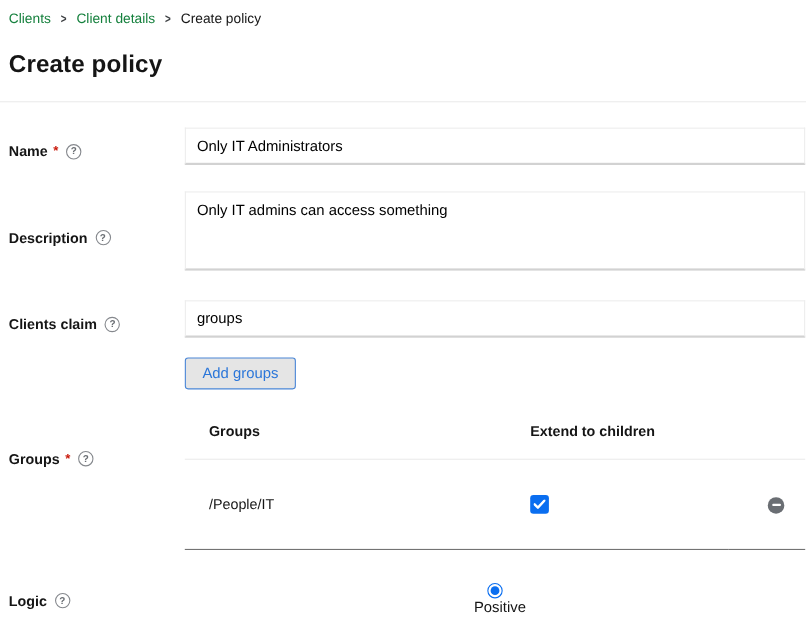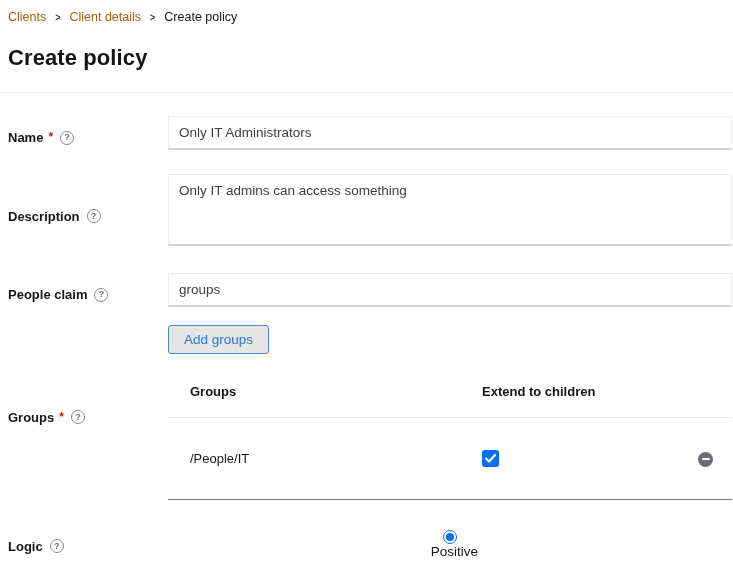--- a/index.html
+++ b/index.html
@@ -7,21 +7,21 @@
   body {
     width:733px; height:574px; overflow:hidden;
     background:#ffffff; color:#151515;
     font-family:"Liberation Sans", sans-serif;
     font-size:13.5px;
   }
   .content { padding:10px 0 0 8px; }
 
   
   .breadcrumb { display:flex; align-items:center; gap:9px; font-size:12.5px; }
-  .crumb-link { color:#a16207; text-decoration:none; cursor:pointer; }
+  .crumb-link { color:#15803d; text-decoration:none; cursor:pointer; }
   .crumb-sep { color:#3c3f42; font-size:9px; font-weight:700; transform:scaleY(1.3); }
   .crumb-current { color:#151515; }
 
   
   h1.page-title {
     margin:21px 0 0 0; font-size:22px; font-weight:600; color:#151515;
     letter-spacing:0.1px;
   }
   .page-divider {
     margin:21px 0 0 -8px; width:733px; height:0;
@@ -40,21 +40,21 @@
   .req { color:#c9190b; margin-left:5px; font-size:12px; line-height:13px; }
   .help-icon {
     width:14px; height:14px; border:1px solid #85888d; border-radius:50%;
     display:inline-flex; align-items:center; justify-content:center;
     font-size:9px; font-weight:700; color:#6a6e73; margin-left:7px;
     cursor:pointer; flex:none; margin-top:0;
   }
 
   .text-input, .text-area {
     width:100%; font-family:"Liberation Sans", sans-serif;
-    font-size:13.5px; color:#404040;
+    font-size:13.5px; color:#000000;
     border:1px solid #ededed; border-bottom:2px solid #d2d2d2;
     padding:7px 10px; background:#fff; outline:none;
   }
   .text-input { height:34px; }
   .text-area { height:72px; resize:none; line-height:17px; }
 
   
   .secondary-btn {
     display:inline-block; background:#e5e5e5; color:#2b76d9;
     border:1px solid #4a86d6; border-radius:3px;
@@ -144,21 +144,21 @@
         <span>Description</span>
         <span class="help-icon">?</span>
       </div>
       <div>
         <textarea class="text-area" style="">Only IT admins can access something</textarea>
       </div>
     </div>
 
     <div class="form-row mb18">
       <div class="form-label">
-        <span>People claim</span>
+        <span>Clients claim</span>
         <span class="help-icon">?</span>
       </div>
       <div>
         <input class="text-input" type="text" value="groups" style="">
       </div>
     </div>
 
     <div class="form-row mb24">
       <div class="form-label">
         <span>Groups</span>

